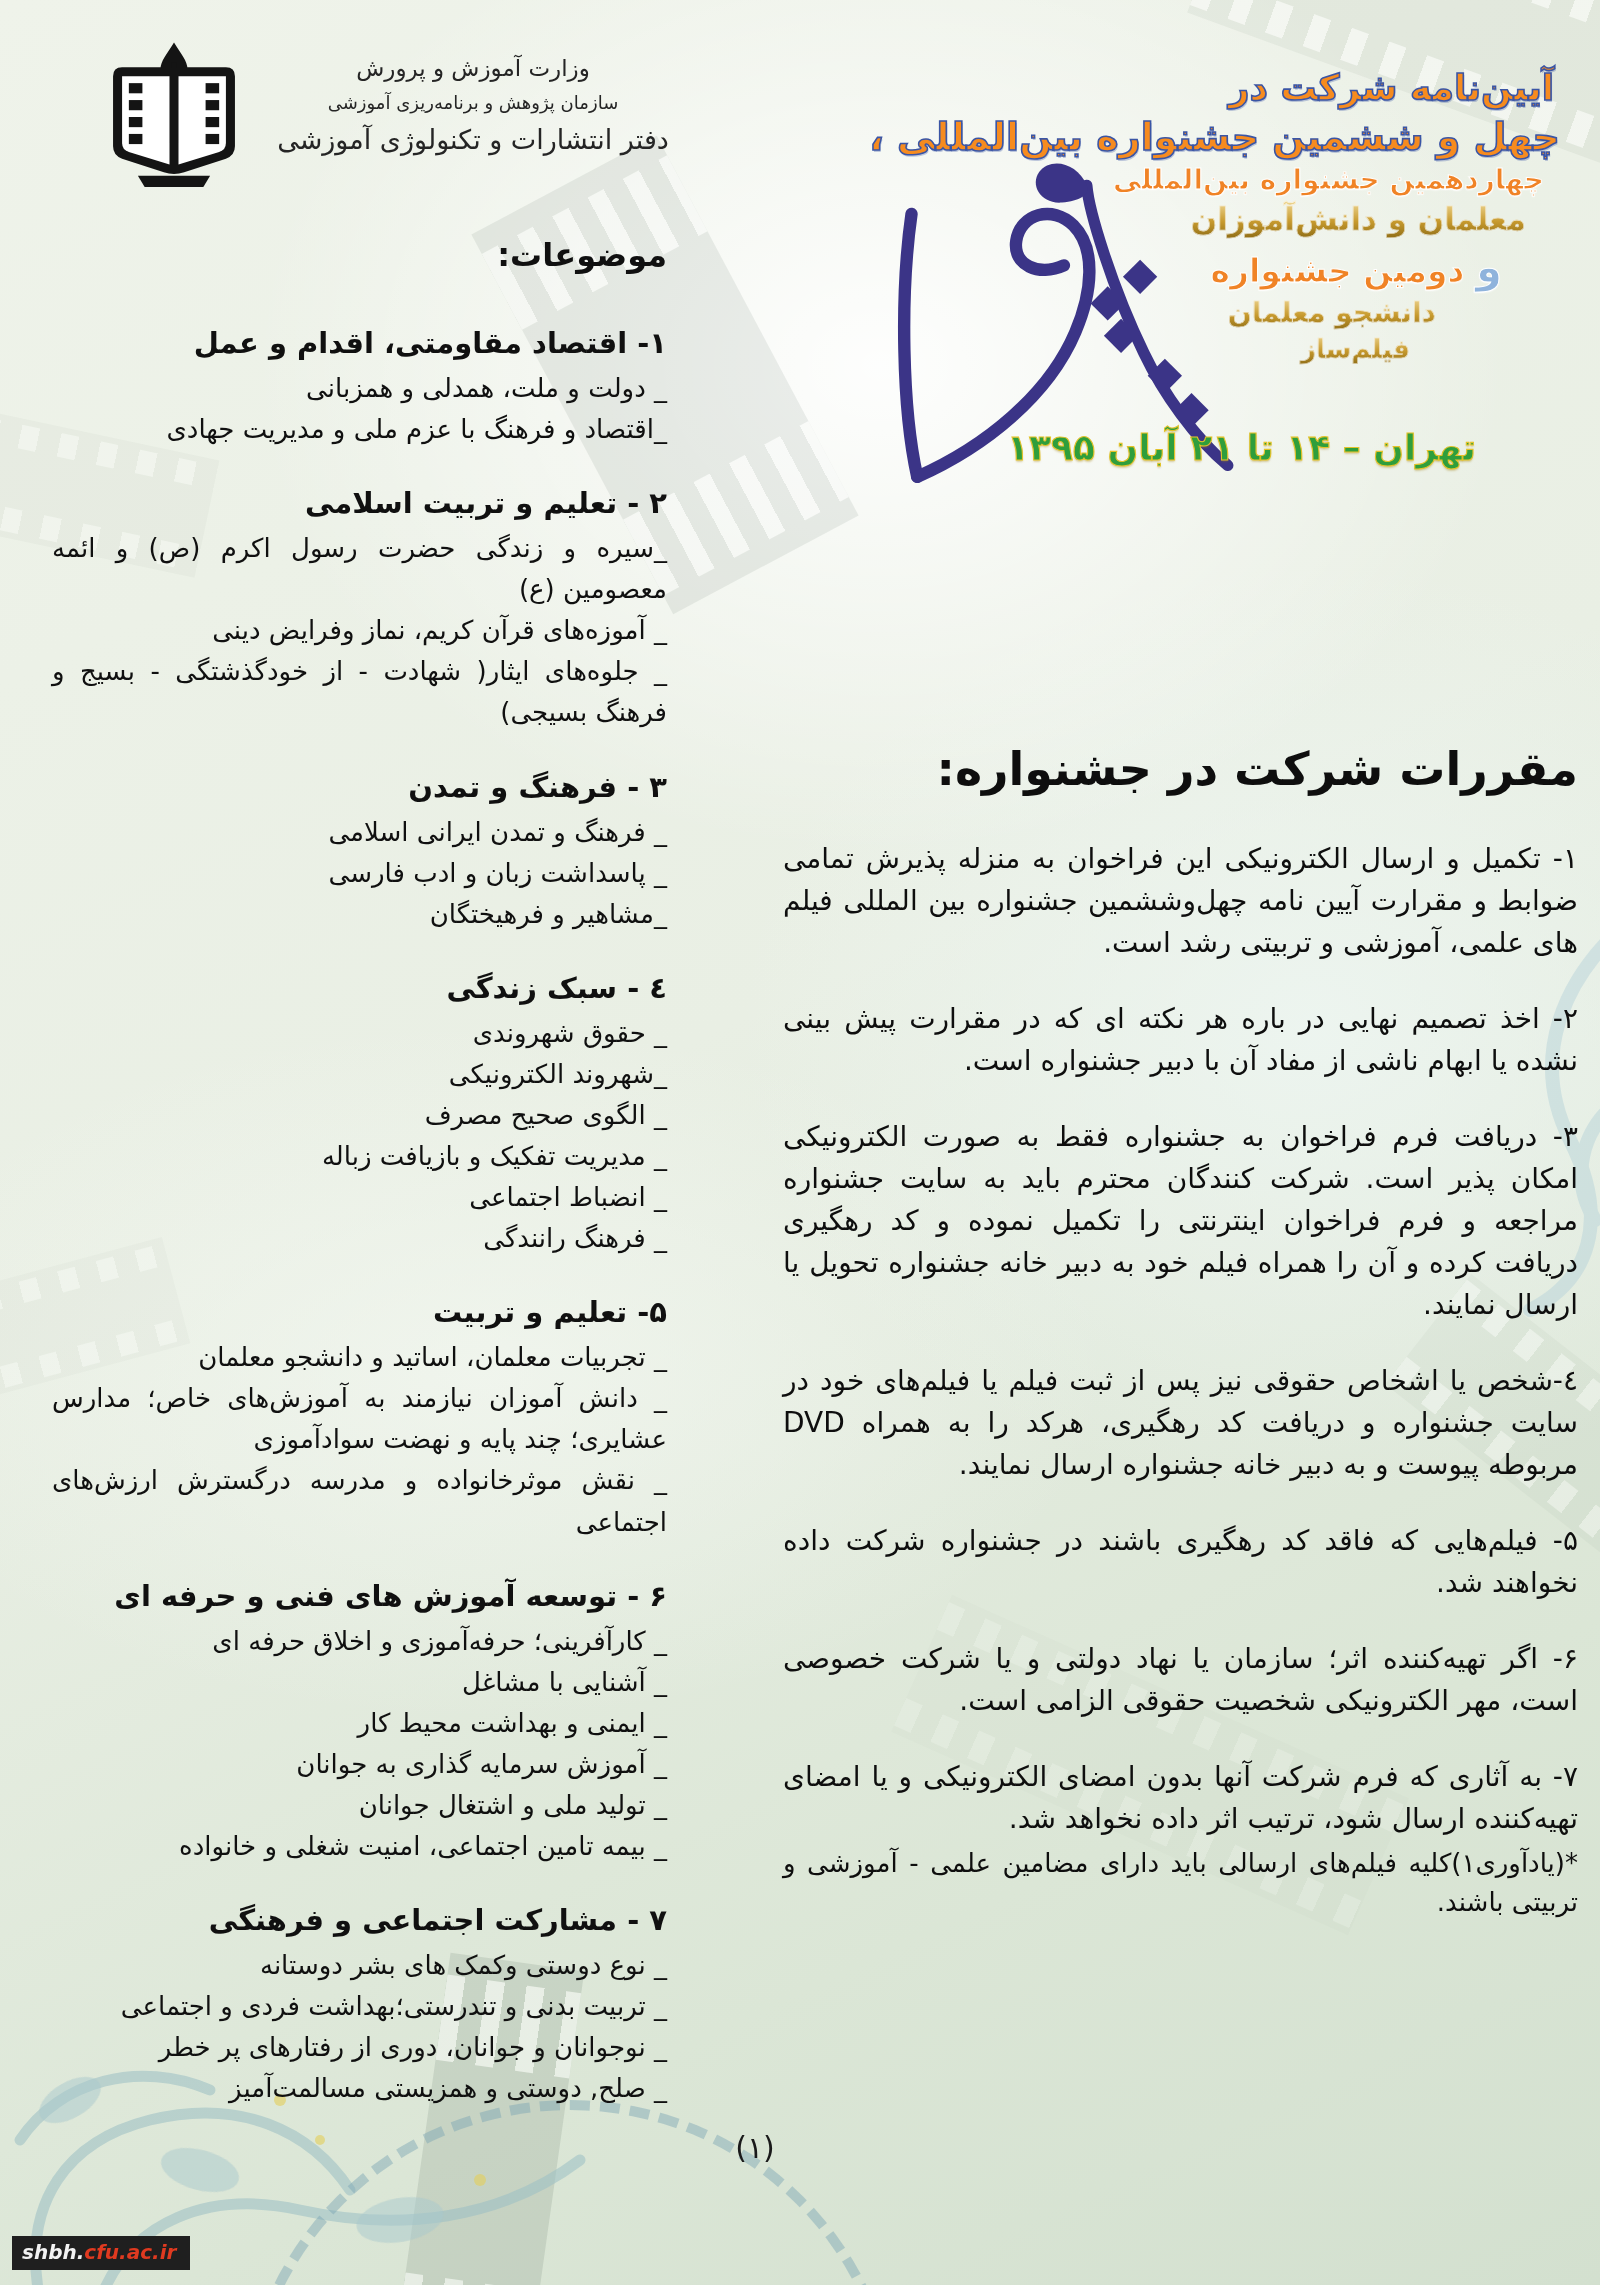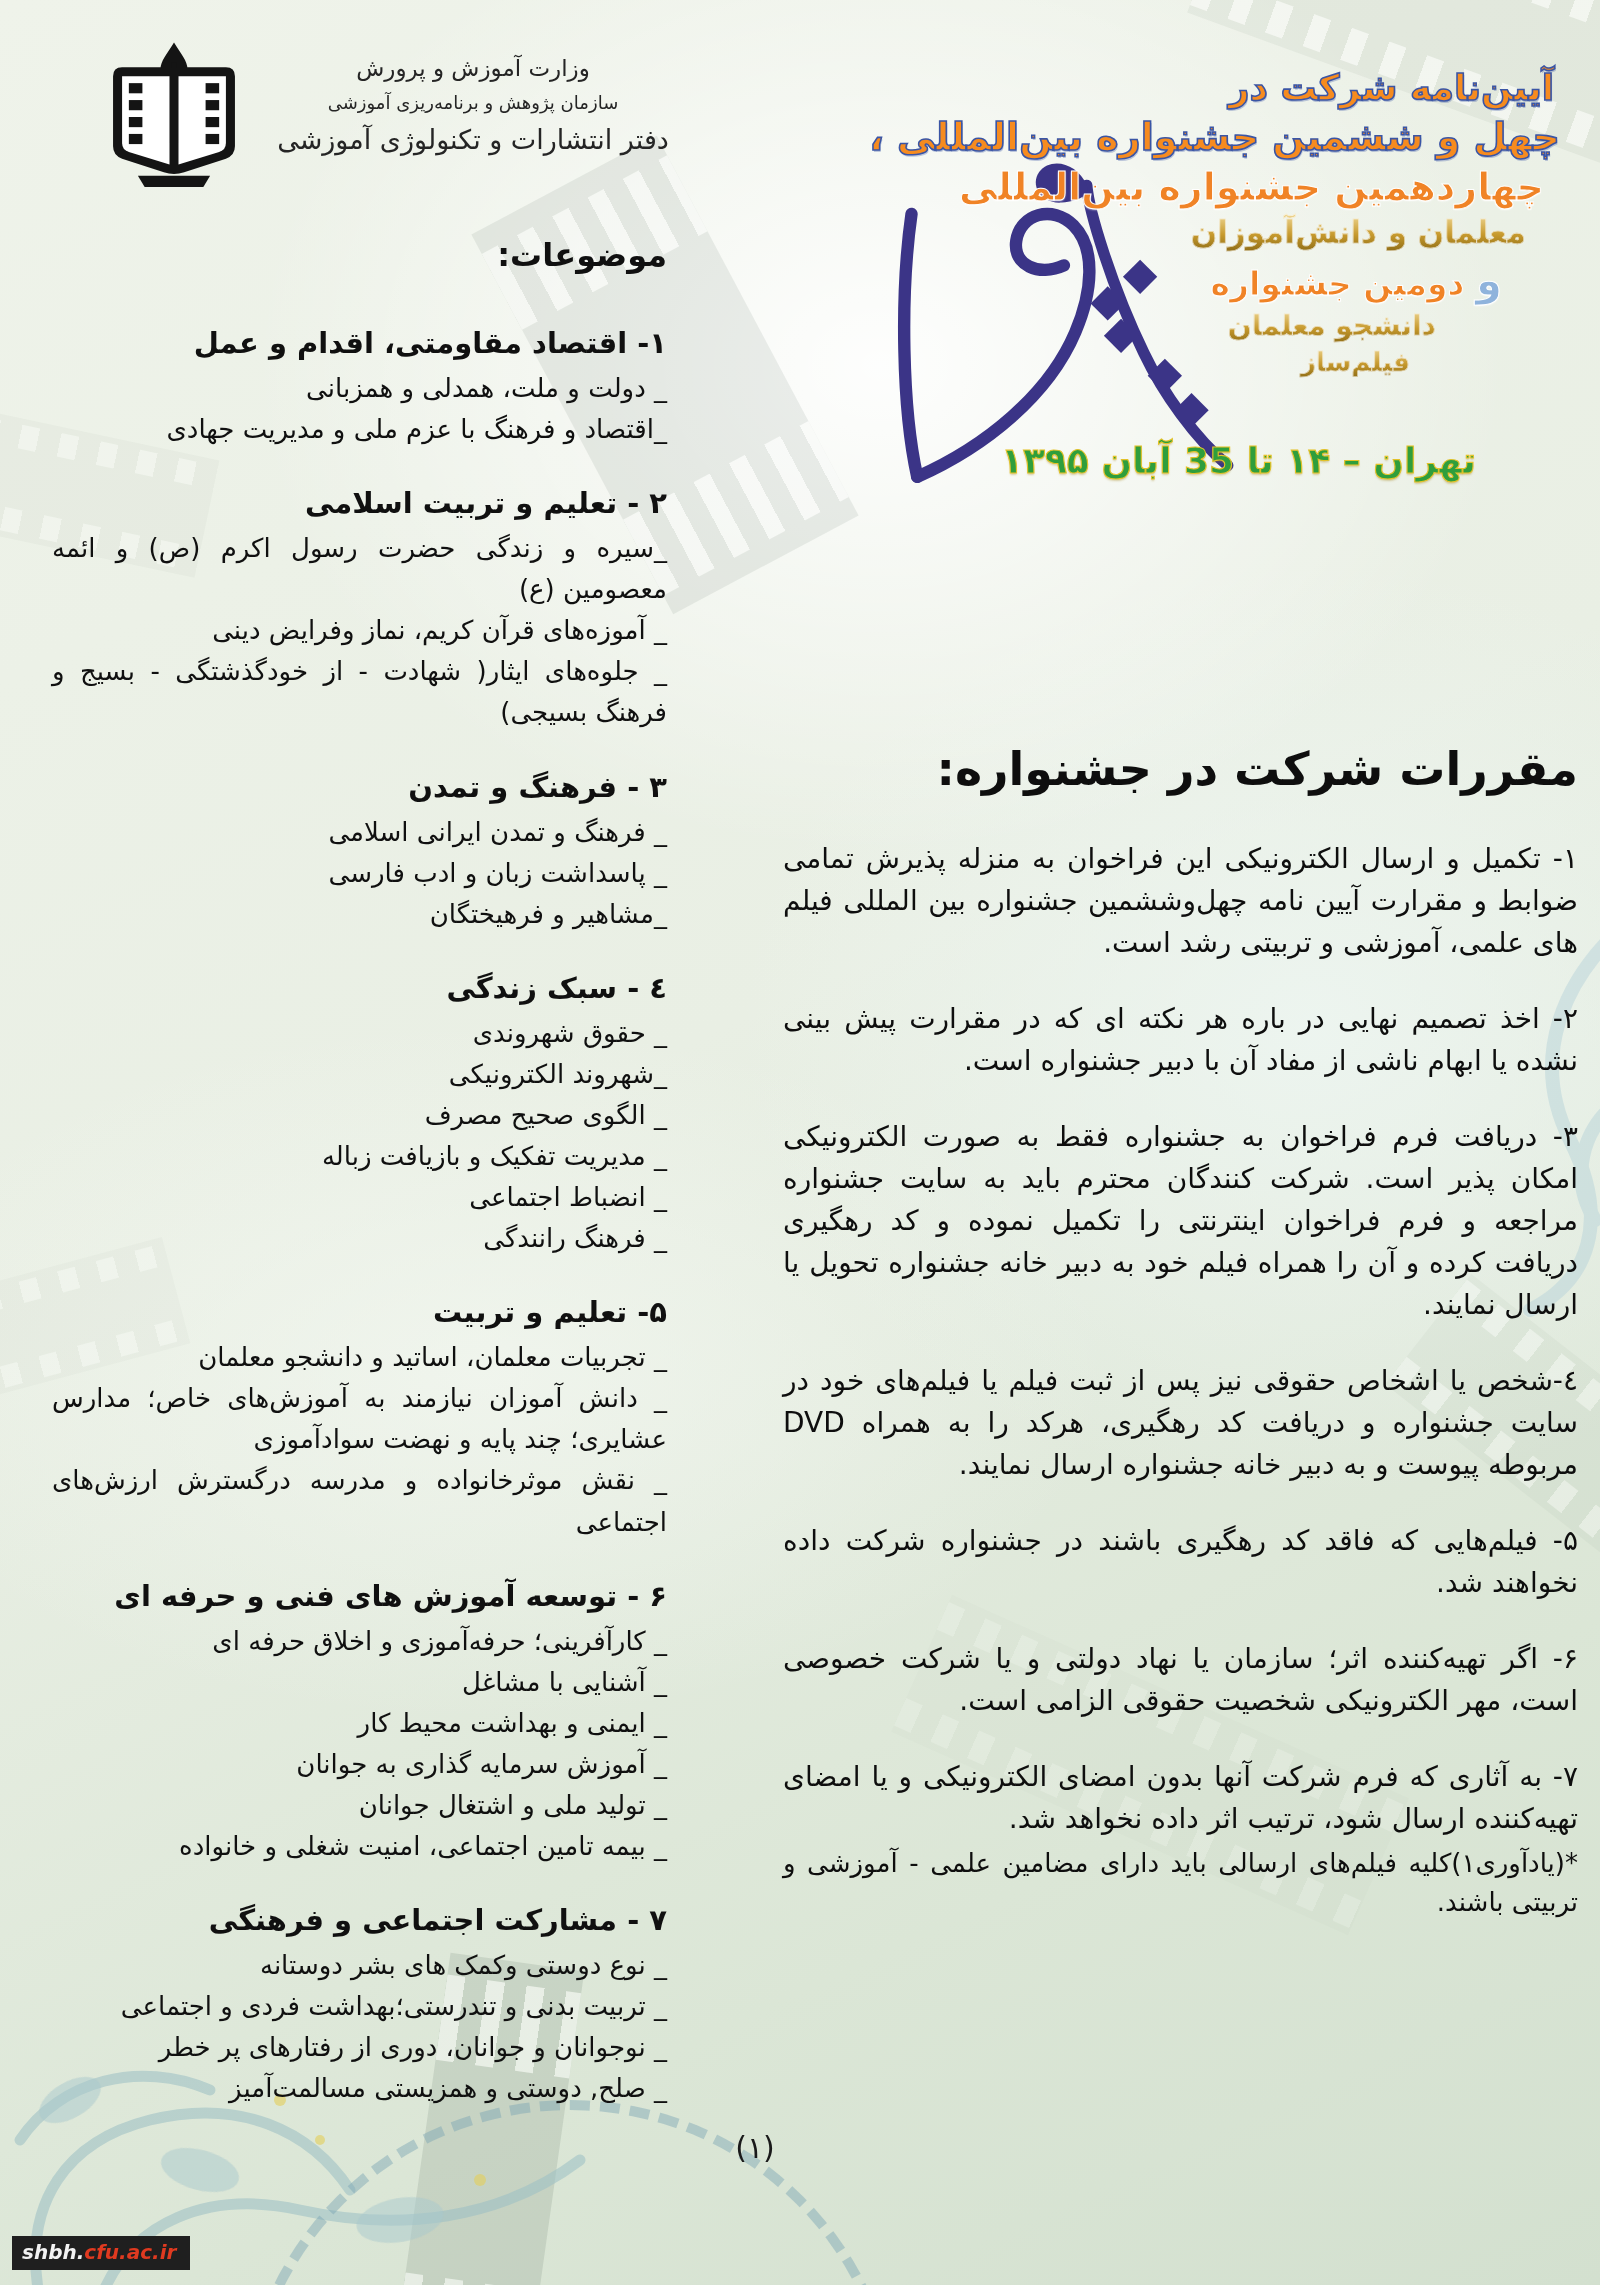--- a/index.html
+++ b/index.html
@@ -31,21 +31,21 @@
   .callig{position:absolute;left:862px;top:118px;width:400px;height:390px;z-index:1;}
   .titleblock{position:absolute;right:40px;top:64px;width:540px;z-index:2;text-align:right;line-height:1.32;}
   .tl{white-space:nowrap;font-weight:bold;}
   .orange-blue{color:#f68b1f;-webkit-text-stroke:1.6px #3a55a5;text-shadow:1px 2px 0 rgba(58,85,165,.30);}
   .orange-white{color:#f08326;-webkit-text-stroke:1px #ffffff;text-shadow:0 1px 2px rgba(255,255,255,.8);}
   .gold{background:linear-gradient(180deg,#f3dea0 0%,#c79a2e 55%,#8a6914 100%);
         -webkit-background-clip:text;background-clip:text;color:#b8912f;-webkit-text-fill-color:transparent;
         -webkit-text-stroke:.6px rgba(255,255,255,.75);}
   .t1{font-size:36px;margin-right:6px;}
   .t2{font-size:38px;}
-  .t3{font-size:38px;margin-right:16px;}
+  .t3{font-size:28px;margin-right:16px;}
   .t4{font-size:31px;margin-right:34px;}
   .t5{font-size:33px;margin-right:58px;}
   .t5 .vav{color:#8fb3dc;font-size:42px;-webkit-text-stroke:1px #ffffff;}
   .t6{font-size:28px;margin-right:124px;}
   .t7{font-size:26px;margin-right:150px;}
   .dateline{font-size:36px;font-weight:bold;color:#2f9e3c;margin-top:58px;margin-right:84px;
     -webkit-text-stroke:1.1px #e3c229;text-shadow:0 2px 2px rgba(160,130,20,.35);white-space:nowrap;}
   
   .topics{position:absolute;left:52px;top:236px;width:615px;z-index:2;color:#101010;}
   .topics h2{font-size:32px;font-weight:bold;margin:0 0 52px 0;text-align:right;}
@@ -143,21 +143,21 @@
   </svg>
 
   <div class="titleblock">
     <div class="tl t1 orange-blue">آیین‌نامه شرکت در</div>
     <div class="tl t2 orange-blue">چهل و ششمین جشنواره بین‌المللی ،</div>
     <div class="tl t3 orange-white">چهاردهمین جشنواره بین‌المللی</div>
     <div class="tl t4 gold">معلمان و دانش‌آموزان</div>
     <div class="tl t5 orange-white"><span class="vav">و</span><span> دومین جشنواره</span></div>
     <div class="tl t6 gold">دانشجو معلمان</div>
     <div class="tl t7 gold">فیلم‌ساز</div>
-    <div class="dateline">تهران – ۱۴ تا 35 آبان ۱۳۹۵</div>
+    <div class="dateline">تهران – ۱۴ تا ۲۱ آبان ۱۳۹۵</div>
   </div>
 
   <div class="topics">
     <h2>موضوعات:</h2>
 
     <section class="topic">
       <h3>۱- اقتصاد مقاومتی، اقدام و عمل</h3>
       <div class="ti">_ دولت و ملت، همدلی و همزبانی</div>
       <div class="ti">_اقتصاد و فرهنگ با عزم ملی و مدیریت جهادی</div>
     </section>

